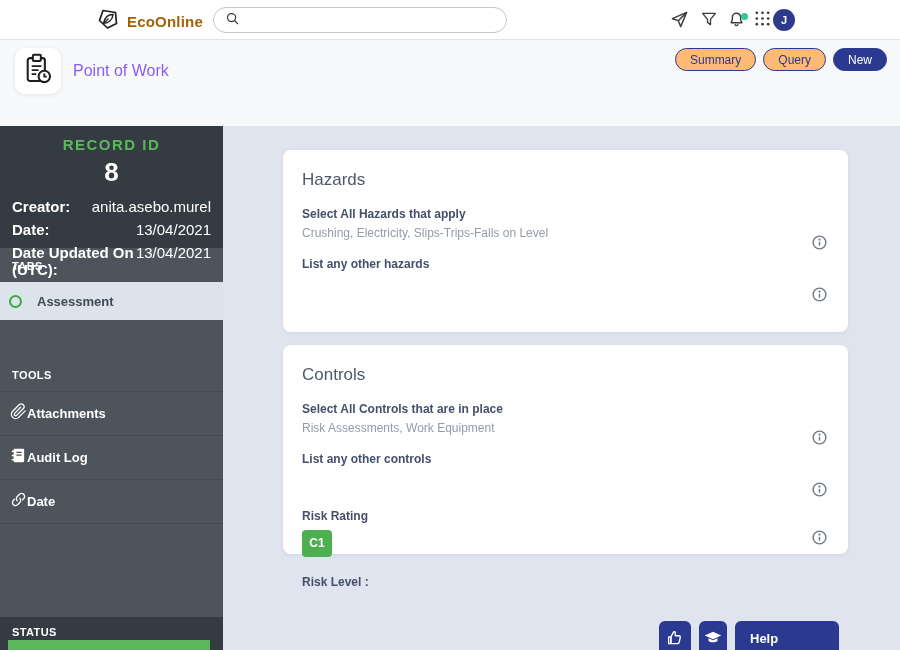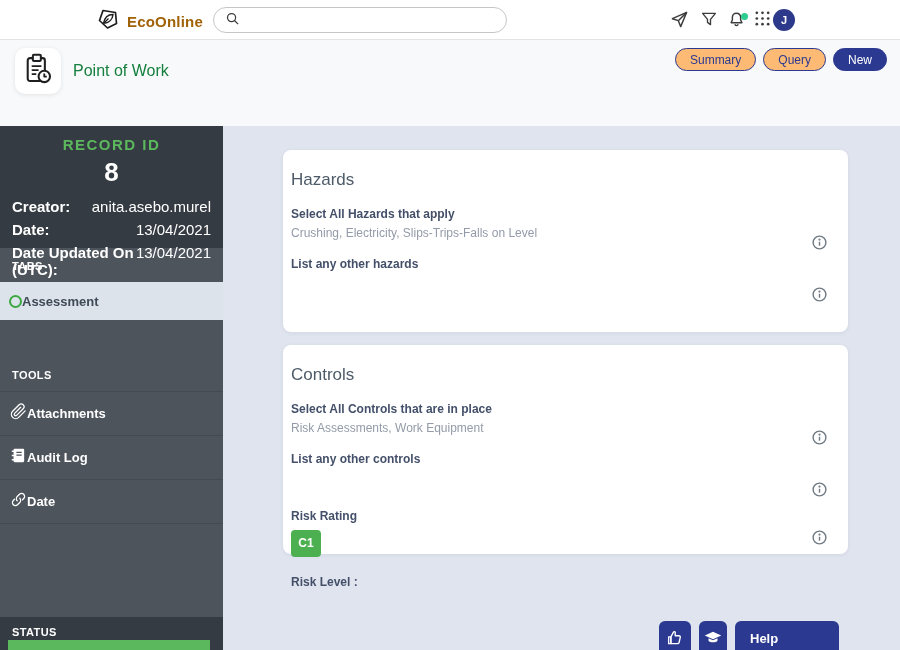--- a/index.html
+++ b/index.html
@@ -14,46 +14,46 @@
   .searchbar input { border:none; outline:none; font-size:12.5px; color:#333; width:230px; font-family:"Liberation Sans", sans-serif; background:transparent; }
   .searchbar input::placeholder { color:#3c3c3c; opacity:1; }
   .top-icon { position:absolute; top:10px; width:20px; height:20px; cursor:pointer; }
   .bell-wrap { position:relative; }
   .bell-dot { position:absolute; top:-2px; right:-2px; width:7px; height:7px; border-radius:50%; background:#2ecc8f; }
   .avatar { position:absolute; left:773px; top:9px; width:22px; height:22px; border-radius:50%; background:#2d3a8c; color:#fff; font-size:11px; font-weight:700; display:flex; align-items:center; justify-content:center; cursor:pointer; }
 
   
   .header { position:absolute; top:40px; left:0; width:900px; height:86px; background:#f8f9fb; }
   .module-tile { position:absolute; left:15px; top:8px; width:46px; height:46px; background:#ffffff; border-radius:10px; box-shadow:0 1px 5px rgba(0,0,0,0.09); display:flex; align-items:center; justify-content:center; }
-  .page-title { position:absolute; left:73px; top:22px; font-size:16px; color:#15803d; }
+  .page-title { position:absolute; left:73px; top:22px; font-size:16px; color:#8b5cf6; }
   .header-btns { position:absolute; right:13px; top:8px; display:flex; gap:7px; }
   .pill { height:23px; border-radius:12px; border:1px solid #2b3990; background:#fdba74; color:#2b3990; font-size:12px; font-family:"Liberation Sans", sans-serif; padding:0 14px; cursor:pointer; display:flex; align-items:center; }
   .pill.primary { background:#2b3990; color:#ffffff; }
 
   
   .sidebar { position:absolute; top:126px; left:0; width:223px; height:524px; background:#4d545c; color:#fff; overflow:hidden; }
   .record { position:absolute; top:0; left:0; width:223px; height:122px; background:#353b42; padding:10px 12px 0; }
   .record-id-label { text-align:center; color:#5cb85c; font-weight:700; font-size:15px; letter-spacing:1.5px; }
   .record-id { text-align:center; color:#fff; font-weight:700; font-size:26px; margin:4px 0 10px; }
   .meta-row { display:flex; justify-content:space-between; font-size:15px; margin-bottom:6px; }
   .meta-row .lbl { font-weight:700; }
   .section-label { font-size:11px; font-weight:700; letter-spacing:0.4px; color:#fff; }
   .tabs-strip { position:absolute; top:122px; left:0; width:223px; height:36px; display:flex; align-items:center; padding-left:12px; }
-  .tab-row { position:absolute; top:156px; left:0; width:223px; height:38px; background:#dde3eb; display:flex; align-items:center; padding-left:9px; cursor:pointer; }
+  .tab-row { position:absolute; top:156px; left:0; width:223px; height:38px; background:#dde3eb; display:flex; align-items:center; padding-left:9px; gap:15px; cursor:pointer; }
   .tab-circle { width:13px; height:13px; border:2px solid #3da843; border-radius:50%; flex:none; }
   .tab-label { font-size:13px; font-weight:700; color:#3f4a57; }
   .tools-strip { position:absolute; top:232px; left:0; width:223px; height:34px; display:flex; align-items:center; padding-left:12px; border-bottom:1px solid #434a52; }
   .tool-item { position:absolute; left:0; width:223px; height:44px; display:flex; align-items:center; padding-left:10px; border-bottom:1px solid #434a52; cursor:pointer; }
   .tool-label { font-size:13px; font-weight:700; color:#fff; }
   .status-block { position:absolute; bottom:0; left:0; width:223px; height:33px; background:#353b42; padding:5px 12px 0; }
   .status-bar { position:absolute; top:23px; left:8px; width:202px; height:20px; background:#5cb85c; }
 
   
   .main { position:absolute; top:126px; left:223px; width:677px; height:524px; background:#dfe4ee; overflow:hidden; }
-  .card { position:absolute; left:60px; width:565px; background:#ffffff; border-radius:8px; box-shadow:0 1px 4px rgba(40,60,100,0.07); padding:20px 8px; }
+  .card { position:absolute; left:60px; width:565px; background:#ffffff; border-radius:8px; box-shadow:0 1px 4px rgba(40,60,100,0.07); padding:20px 19px; }
   .card-hazards { top:24px; height:182px; }
   .card-controls { top:219px; height:209px; }
   .card-title { font-size:17px; color:#4d5a68; font-weight:400; }
   .field { margin-top:17px; }
   .field-label { font-size:12px; font-weight:700; color:#44506a; }
   .field-value { font-size:12px; color:#939ba8; margin-top:5px; min-height:14px; }
   .info-btn { position:absolute; right:20px; width:17px; height:17px; cursor:pointer; }
   .risk-label { margin-top:24px; font-size:12px; font-weight:700; color:#44506a; }
   .risk-badge { display:inline-block; margin-top:7px; width:30px; height:27px; line-height:27px; text-align:center; background:#4caf50; border-radius:4px; color:#fff; font-size:12px; font-weight:700; }
   .risk-level { margin-top:18px; font-size:12px; font-weight:700; color:#44506a; }

